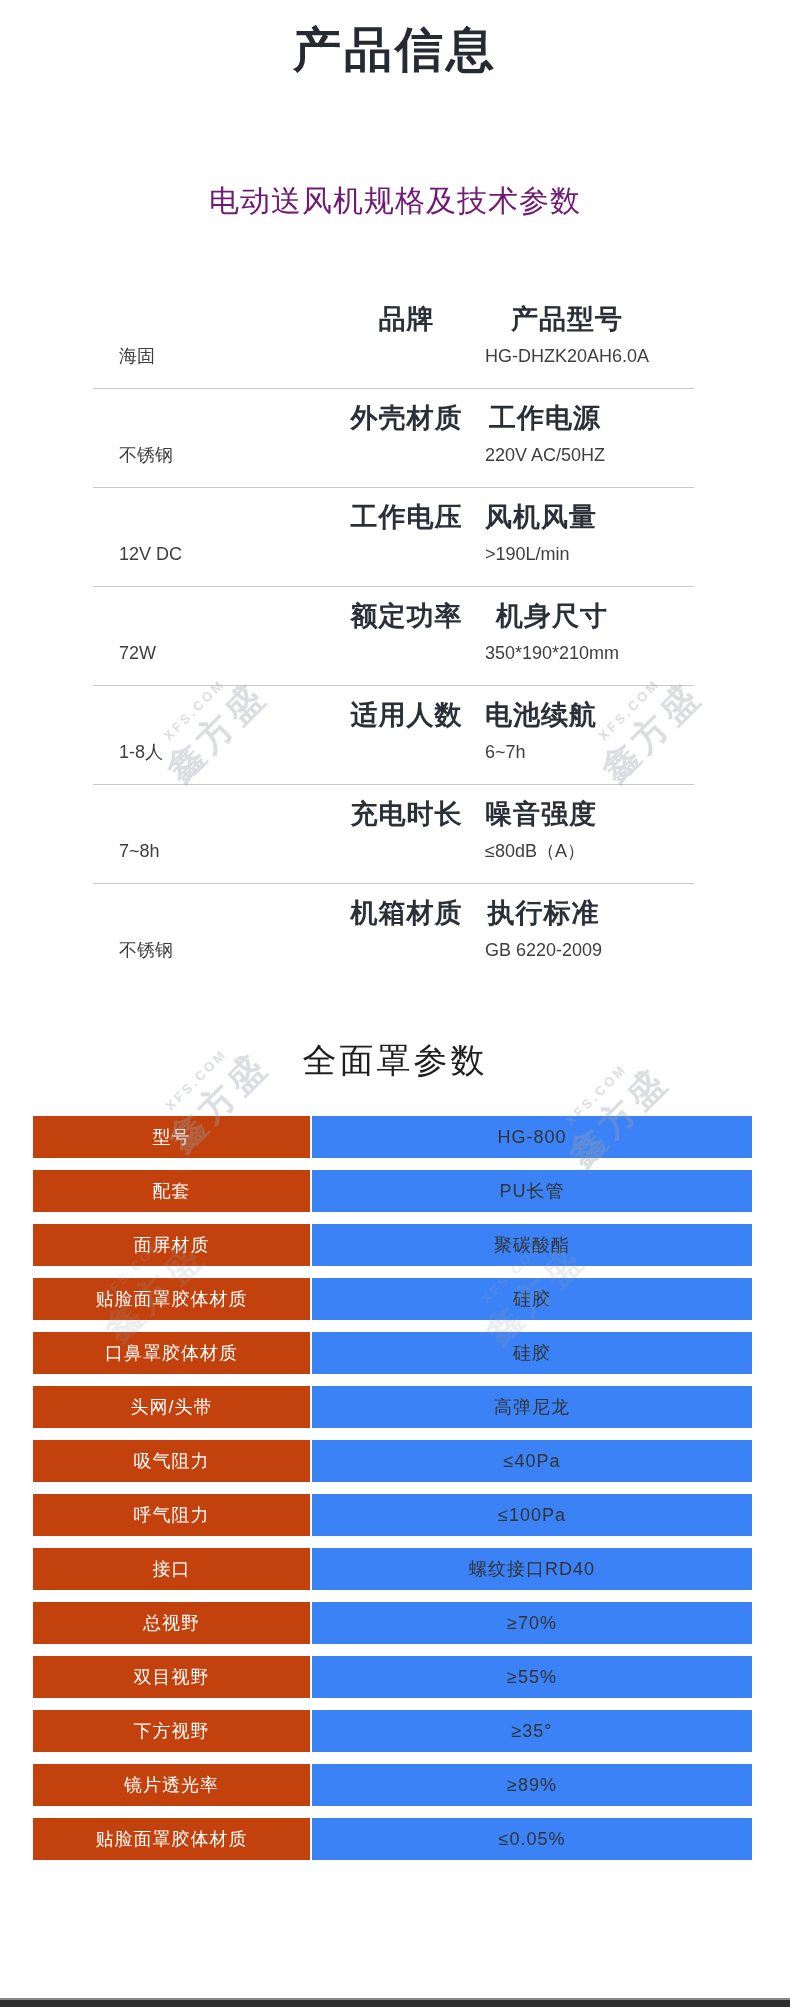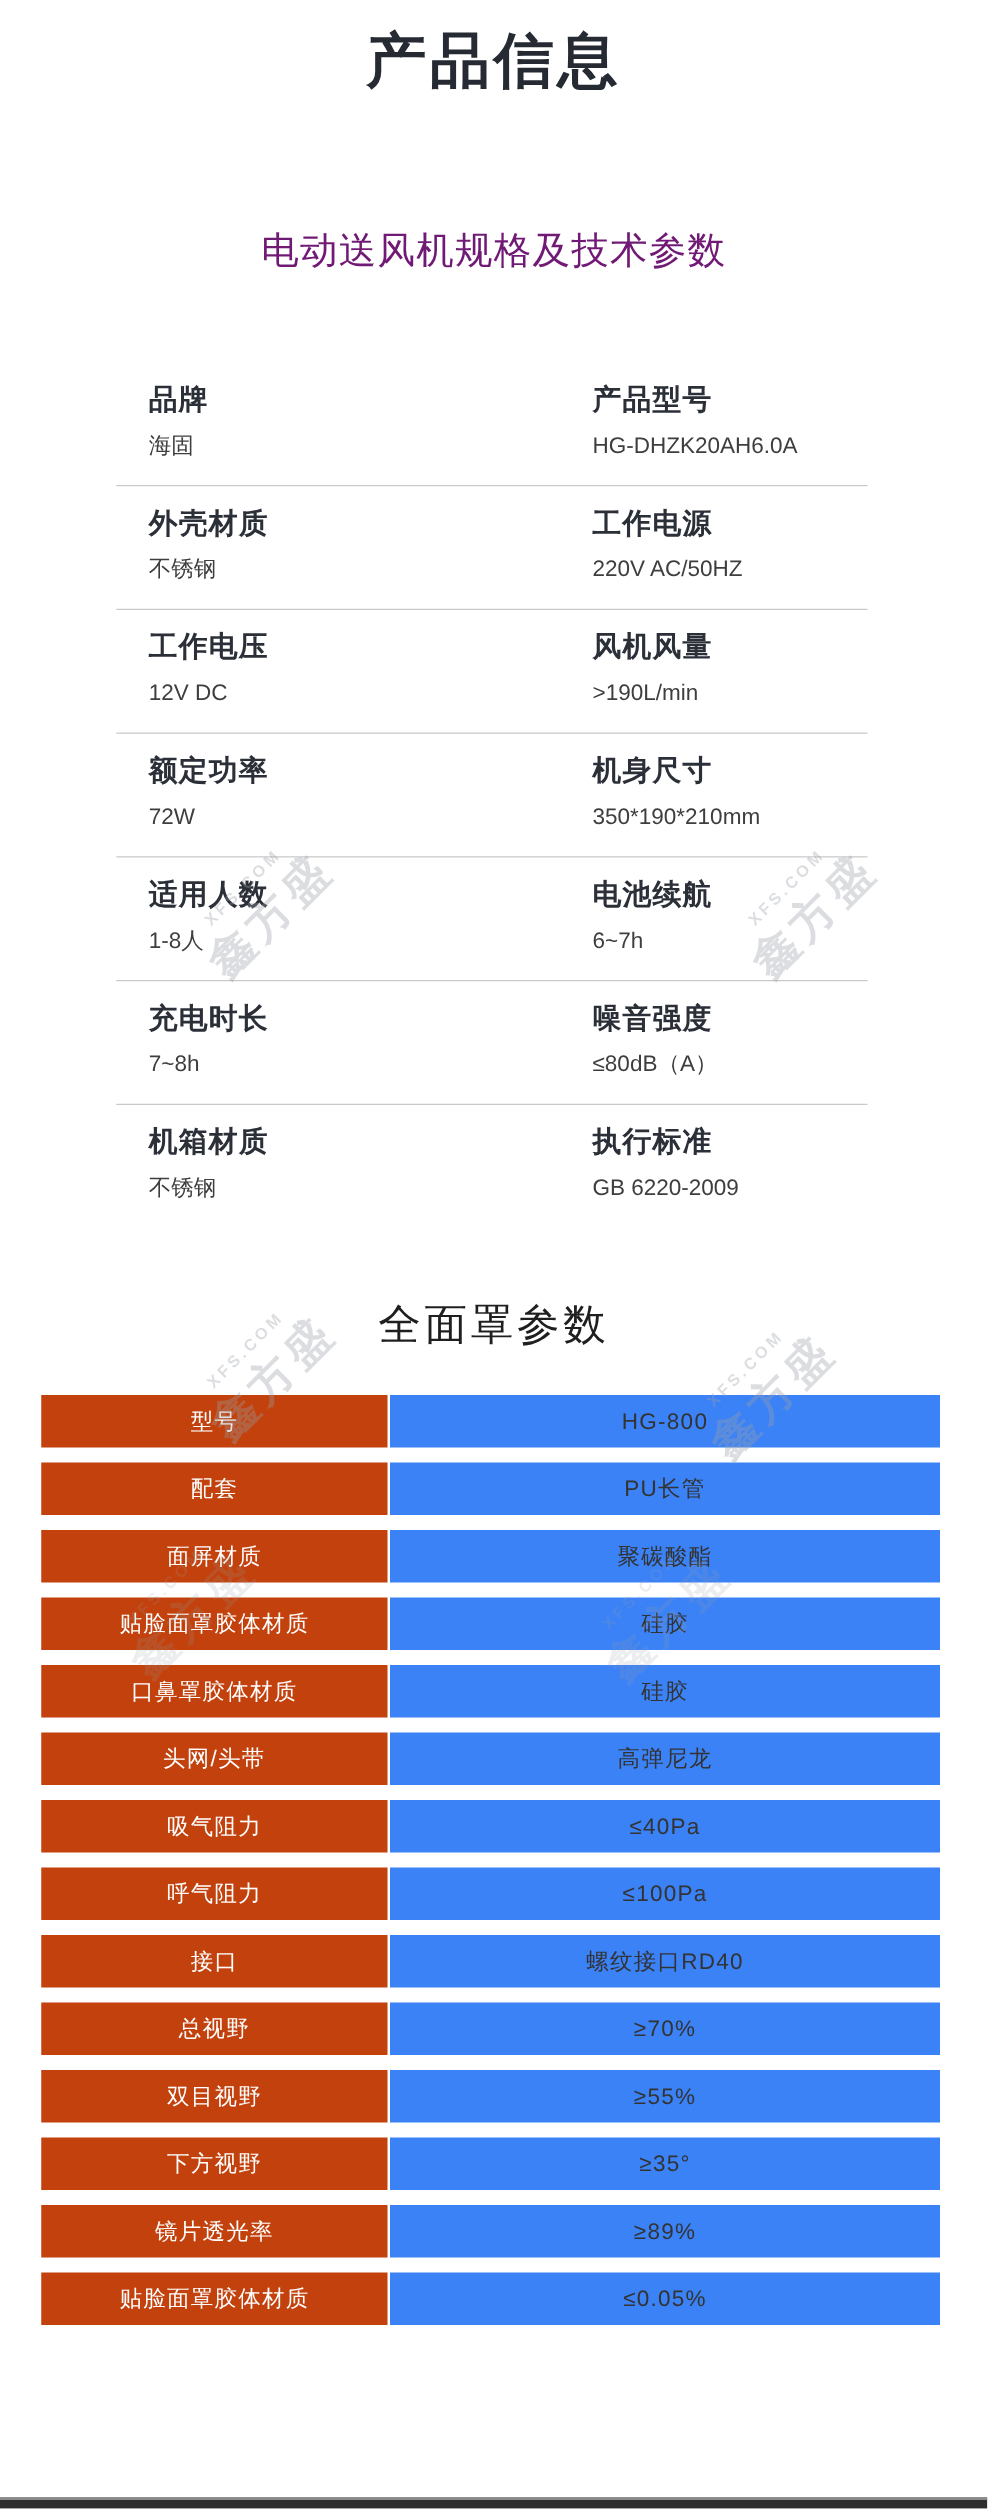--- a/index.html
+++ b/index.html
@@ -11,22 +11,22 @@
   .page-title { text-align:center; padding-top:22px; font-size:48px; line-height:56px;
                 font-weight:bold; color:#262b33; letter-spacing:3px; }
   .page-subtitle { text-align:center; margin-top:104px; font-size:30px; line-height:38px;
                    color:#701a75; letter-spacing:1px; }
 
   
   .spec-table { margin:70px 96px 0 93px; }
   .spec-row { position:relative; border-bottom:1px solid #c9c9c9; padding:14px 0 18px 0; }
   .spec-row.last { border-bottom:none; }
   .spec-col.left { padding-left:26px; }
-  .spec-col.right { position:absolute; left:381px; top:14px; }
-  .spec-label { font-size:23px; font-weight:bold; color:#2b2f38; line-height:30px; letter-spacing:1px; }
+  .spec-col.right { position:absolute; left:392px; top:14px; }
+  .spec-label { font-size:27px; font-weight:bold; color:#2b2f38; line-height:30px; letter-spacing:1px;text-align:center; }
   .spec-value { font-size:18px; color:#3e3e3e; line-height:27px; margin-top:9px; }
 
   
   .section2-title { text-align:center; margin-top:56px; font-size:34px; line-height:44px;
                     color:#1f1f1f; font-weight:400; letter-spacing:3px; }
 
   
   .mask-table { margin:34px 38px 0 33px; position:relative; z-index:2; }
   .mask-row { display:flex; height:42px; margin-bottom:12px; }
   .mask-row:last-child { margin-bottom:0; }

